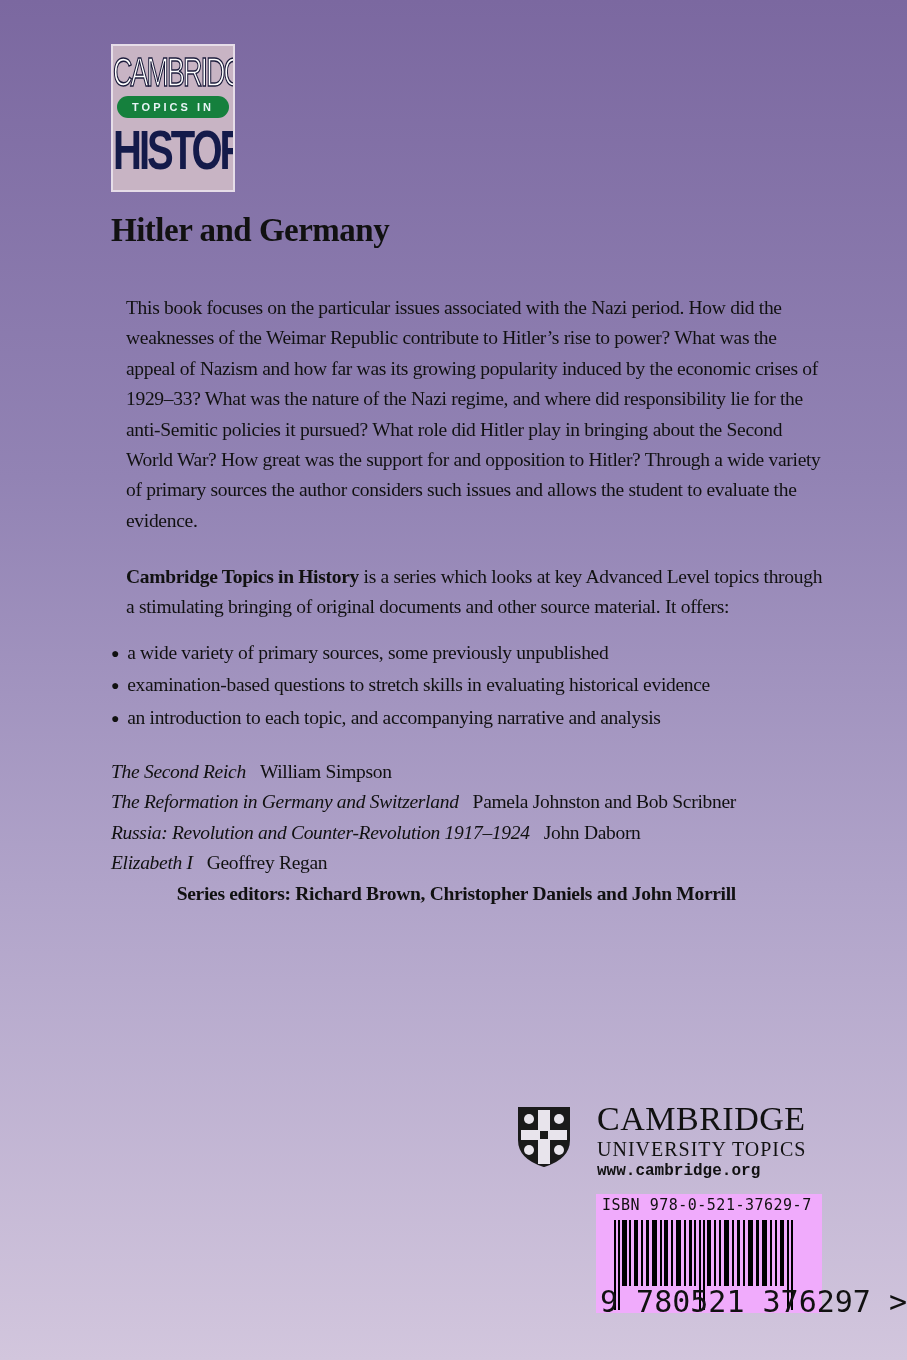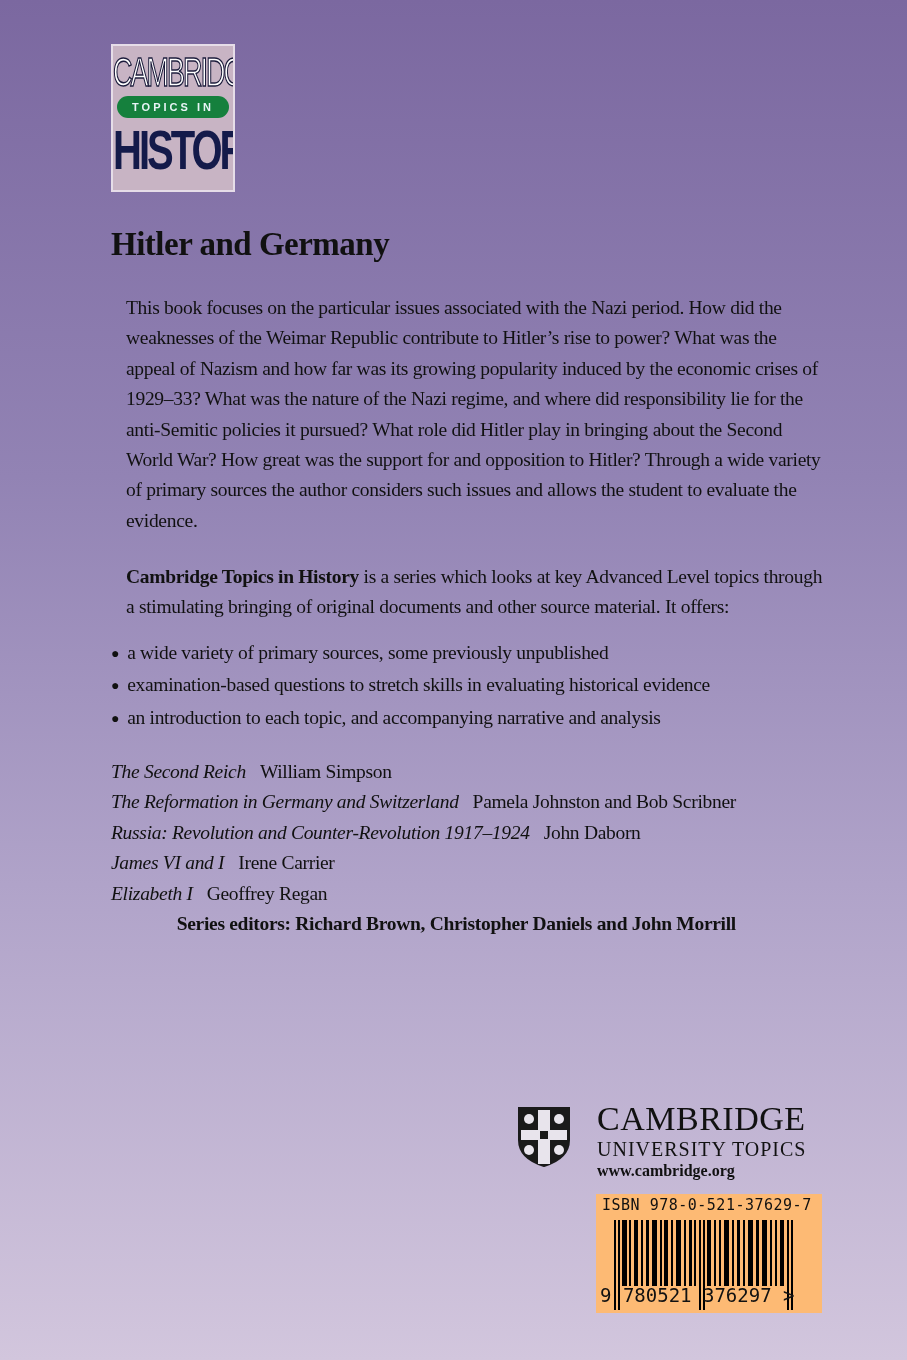--- a/index.html
+++ b/index.html
@@ -22,39 +22,39 @@
   .logo .topics {
     margin: 16px 4px 0; height: 22px; border-radius: 11px; background: #15803d;
     font-family: "Liberation Sans", sans-serif; color: #e8f4f6; font-size: 11px; letter-spacing: 3px;
     line-height: 22px;
     font-weight: bold;
   }
   .logo .hist {
     font-family: "Liberation Sans", sans-serif; font-weight: bold; font-size: 40px; color: #141a4a;
     letter-spacing: -3px; transform: scaleY(1.4); transform-origin: top; line-height: 40px; margin-top: 3px;
   }
-  .title { position: absolute; left: 111px; top: 226px; font-size: 33px; font-weight: bold; margin: 0; letter-spacing: -0.5px; }
+  .title { position: absolute; left: 111px; top: 212px; font-size: 33px; font-weight: bold; margin: 0; letter-spacing: -0.5px; }
   .para { position: absolute; left: 111px; width: 700px; font-size: 19.5px; line-height: 30.4px; margin: 15px; letter-spacing: -0.3px; }
   .p1 { top: 278px; }
   .p2 { top: 547px; }
   .bullets { position: absolute; left: 111px; top: 638px; list-style: none; margin: 0; padding: 0; font-size: 19.5px; line-height: 30.4px; letter-spacing: -0.3px; }
   .bullets li::before { content: "\25CF"; font-size: 14px; margin-right: 8px; position: relative; top: -1px; }
   .others { position: absolute; left: 111px; top: 757px; font-size: 19.5px; line-height: 30.4px; letter-spacing: -0.3px; }
   .others .h { font-weight: bold; }
   .others i { margin-right: 14px; }
   .editors { font-weight: bold; text-align: right; }
   .cup { position: absolute; left: 517px; top: 1104px; width: 310px; height: 80px; }
   .shield { position: absolute; left: 0; top: 2px; width: 54px; height: 62px; }
   .cup .name1 { position: absolute; left: 80px; top: -4px; font-size: 34px; color: #111; letter-spacing: 0.5px; }
   .cup .name2 { position: absolute; left: 80px; top: 34px; font-size: 20px; color: #111; letter-spacing: 1px; }
-  .cup .url { position: absolute; left: 80px; top: 58px; font-family: Liberation Serif, serif; font-weight: bold; font-size: 16px; color: #111; }
-  .barcode { position: absolute; left: 596px; top: 1194px; width: 226px; height: 119px; background: #fdba74; }
+  .cup .url { position: absolute; left: 80px; top: 58px; font-family: Liberation Mono, monospace; font-weight: bold; font-size: 16px; color: #111; }
+  .barcode { position: absolute; left: 596px; top: 1194px; width: 226px; height: 119px; background: #f0abfc; }
   .barcode .isbn { position: absolute; left: 6px; top: 2px; font-family: "DejaVu Sans Mono", monospace; font-size: 15px; letter-spacing: 0.5px; }
   .barcode svg { position: absolute; left: 0; top: 0; }
-  .barcode .digits { position: absolute; left: 4px; top: 90px; font-family: "DejaVu Sans Mono", monospace; font-size: 19px; background: transparent; white-space: pre; }
+  .barcode .digits { position: absolute; left: 4px; top: 90px; font-family: "DejaVu Sans Mono", monospace; font-size: 30px; background: transparent; white-space: pre; }
 </style>
 </head>
 <body>
 
 <div class="logo">
   <div class="cam">CAMBRIDGE</div>
   <div class="topics">TOPICS IN</div>
   <div class="hist">HISTORY</div>
 </div>
 
@@ -67,21 +67,20 @@
 <ul class="bullets">
   <li>a wide variety of primary sources, some previously unpublished</li>
   <li>examination-based questions to stretch skills in evaluating historical evidence</li>
   <li>an introduction to each topic, and accompanying narrative and analysis</li>
 </ul>
 
 <div class="others">
   <div><i>The Second Reich</i><span>William Simpson</span></div>
   <div><i>The Reformation in Germany and Switzerland</i><span>Pamela Johnston and Bob Scribner</span></div>
   <div><i>Russia: Revolution and Counter-Revolution 1917–1924</i><span>John Daborn</span></div>
-  <div><i>James VI and I</i><span>Irene Carrier</span></div>
   <div><i>Elizabeth I</i><span>Geoffrey Regan</span></div>
   <div class="editors">Series editors: Richard Brown, Christopher Daniels and John Morrill</div>
 </div>
 
 <div class="cup">
   <svg class="shield" viewBox="0 0 54 62" width="54" height="62">
     <path d="M2 2 H52 V34 C52 48 40 56 27 60 C14 56 2 48 2 34 Z" fill="#1a1a1a" stroke="#1a1a1a" stroke-width="2"></path>
     <rect x="21" y="4" width="12" height="54" fill="#e8e4ec"></rect>
     <rect x="4" y="24" width="46" height="10" fill="#e8e4ec"></rect>
     <rect x="23" y="25" width="8" height="8" fill="#1a1a1a"></rect>

